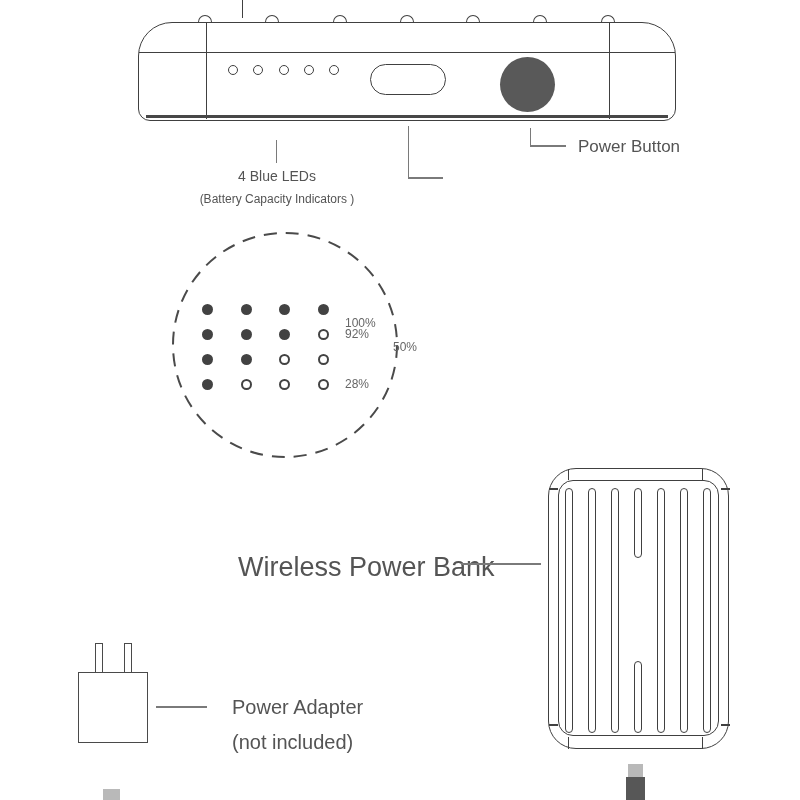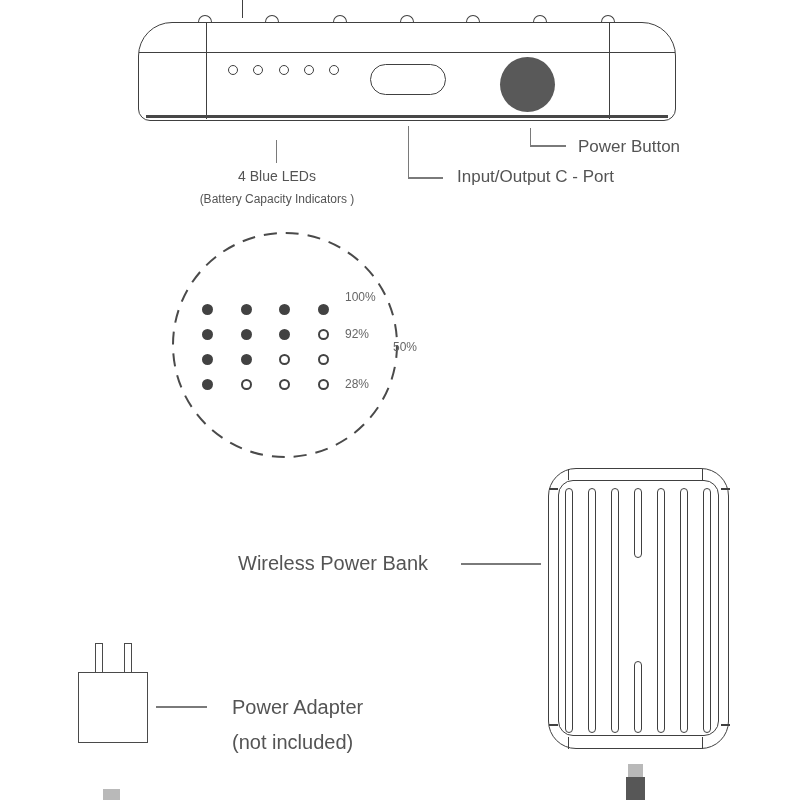--- a/index.html
+++ b/index.html
@@ -62,35 +62,34 @@
     </div>
   <div class="abs stroke" style="left:370px;top:64px;width:76px;height:31px;border-radius:16px;background:#fff;"></div>
   <div class="abs" style="left:500px;top:57px;width:55px;height:55px;border-radius:50%;background:var(--btn);"></div>
 
   <div class="abs leader-v" style="left:276px;top:140px;height:23px;"></div>
   <div class="abs label" style="left:177px;top:168px;width:200px;text-align:center;font-size:14px;">4 Blue LEDs</div>
   <div class="abs label" style="left:127px;top:192px;width:300px;text-align:center;font-size:12px;">(Battery Capacity Indicators )</div>
 
   <div class="abs leader-v" style="left:408px;top:126px;height:52px;"></div>
   <div class="abs leader-h" style="left:408px;top:177px;width:35px;"></div>
-  <div class="abs label" style="left:457px;top:167px;font-size:17px;">Input/Output C - Port</div>
 
   <div class="abs leader-v" style="left:530px;top:128px;height:18px;"></div>
   <div class="abs leader-h" style="left:530px;top:145px;width:36px;"></div>
   <div class="abs label" style="left:578px;top:137px;font-size:17px;">Power Button</div>
 
   <svg class="abs" style="left:170px;top:230px;" width="230" height="230" viewBox="0 0 230 230">
     <circle cx="115" cy="115" r="112" fill="none" stroke="#4a4a4a" stroke-width="2" stroke-dasharray="13 9"></circle>
   </svg>
   <div id="capacity-grid">
       <div class="abs cap-dot filled" style="left: 201.5px; top: 303.5px; width: 11px; height: 11px;"></div>
       <div class="abs cap-dot filled" style="left: 240.5px; top: 303.5px; width: 11px; height: 11px;"></div>
       <div class="abs cap-dot filled" style="left: 278.5px; top: 303.5px; width: 11px; height: 11px;"></div>
       <div class="abs cap-dot filled" style="left: 317.5px; top: 303.5px; width: 11px; height: 11px;"></div>
-      <div class="abs cap-label" style="left: 345px; top: 290px;">100%</div>
+      <div class="abs cap-label" style="left: 345px; top: 316px;">100%</div>
       <div class="abs cap-dot filled" style="left: 201.5px; top: 328.5px; width: 11px; height: 11px;"></div>
       <div class="abs cap-dot filled" style="left: 240.5px; top: 328.5px; width: 11px; height: 11px;"></div>
       <div class="abs cap-dot filled" style="left: 278.5px; top: 328.5px; width: 11px; height: 11px;"></div>
       <div class="abs cap-dot open" style="left: 317.5px; top: 328.5px; width: 11px; height: 11px;"></div>
       <div class="abs cap-label" style="left: 345px; top: 327px;">92%</div>
       <div class="abs cap-dot filled" style="left: 201.5px; top: 353.5px; width: 11px; height: 11px;"></div>
       <div class="abs cap-dot filled" style="left: 240.5px; top: 353.5px; width: 11px; height: 11px;"></div>
       <div class="abs cap-dot open" style="left: 278.5px; top: 353.5px; width: 11px; height: 11px;"></div>
       <div class="abs cap-dot open" style="left: 317.5px; top: 353.5px; width: 11px; height: 11px;"></div>
       <div class="abs cap-label" style="left: 345px; top: 340px; margin-left: 48px;">50%</div>
@@ -116,21 +115,21 @@
       <div class="abs slot" style="left: 565px; top: 488px; width: 8px; height: 245px;"></div>
       <div class="abs slot" style="left: 588px; top: 488px; width: 8px; height: 245px;"></div>
       <div class="abs slot" style="left: 611px; top: 488px; width: 8px; height: 245px;"></div>
       <div class="abs slot" style="left: 634px; top: 488px; width: 8px; height: 70px;"></div>
       <div class="abs slot" style="left: 634px; top: 661px; width: 8px; height: 72px;"></div>
       <div class="abs slot" style="left: 657px; top: 488px; width: 8px; height: 245px;"></div>
       <div class="abs slot" style="left: 680px; top: 488px; width: 8px; height: 245px;"></div>
       <div class="abs slot" style="left: 703px; top: 488px; width: 8px; height: 245px;"></div>
     </div>
 
-  <div class="abs label" style="left:238px;top:552px;font-size:20px;">Wireless Power Bank</div>
+  <div class="abs label" style="left:238px;top:552px;font-size:27px;">Wireless Power Bank</div>
   <div class="abs leader-h" style="left:461px;top:563px;width:80px;"></div>
 
   <div class="abs stroke" style="left:78px;top:672px;width:70px;height:71px;border-color:#4a4a4a;"></div>
   <div class="abs stroke" style="left:95px;top:643px;width:8px;height:30px;border-color:#4a4a4a;background:#fff;"></div>
   <div class="abs stroke" style="left:124px;top:643px;width:8px;height:30px;border-color:#4a4a4a;background:#fff;"></div>
   <div class="abs leader-h" style="left:156px;top:706px;width:51px;"></div>
   <div class="abs label" style="left:232px;top:696px;font-size:20px;">Power Adapter</div>
   <div class="abs label" style="left:232px;top:731px;font-size:20px;">(not included)</div>
 
   <div class="abs" style="left:103px;top:789px;width:17px;height:11px;background:var(--conn-light);"></div>

